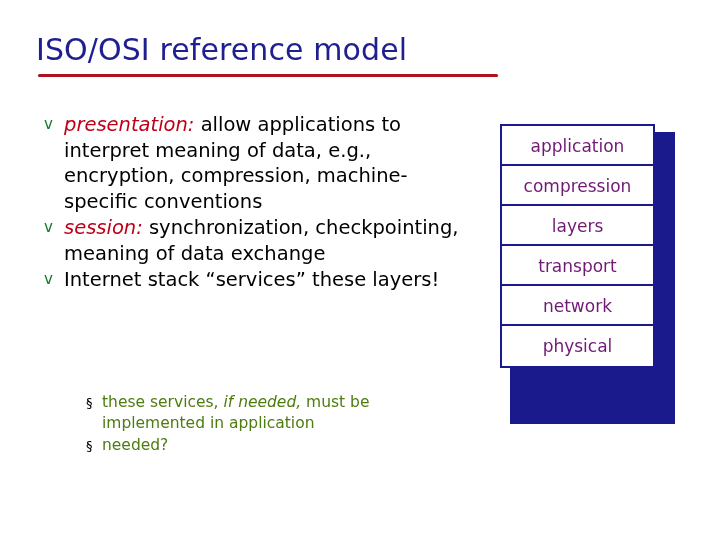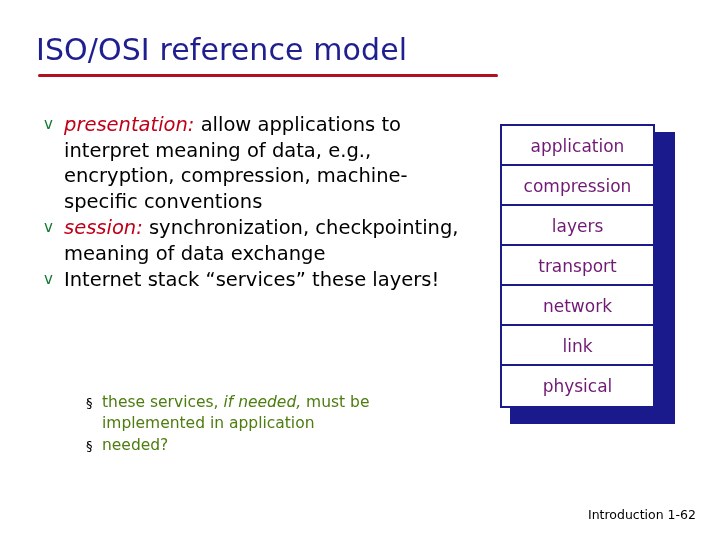--- a/index.html
+++ b/index.html
@@ -192,20 +192,18 @@
   </div>
 
   <div class="stack">
     <div class="stack-shadow"></div>
     <div class="stack-layers">
       <div class="layer">application</div>
       <div class="layer">compression</div>
       <div class="layer">layers</div>
       <div class="layer">transport</div>
       <div class="layer">network</div>
-      <div class="layer">link</div>
       <div class="layer">physical</div>
     </div>
   </div>
 
-  <div class="footer">Introduction 1-62</div>
 
 </div>
 
 </body></html>

